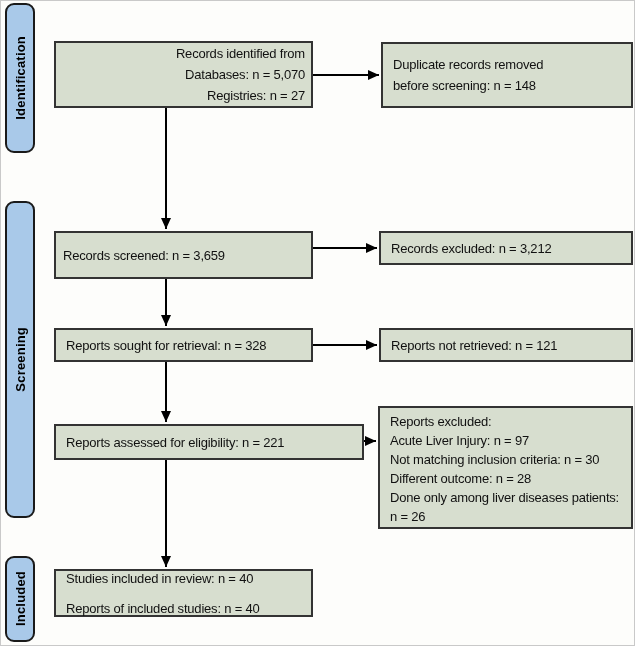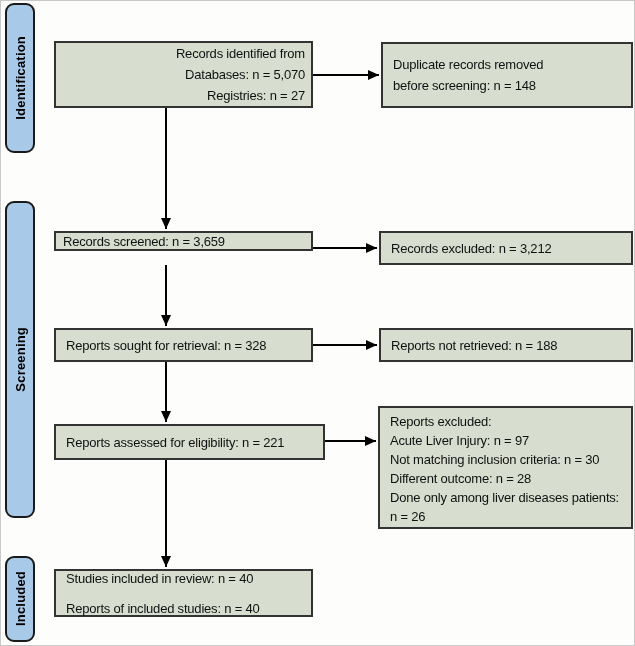--- a/index.html
+++ b/index.html
@@ -82,35 +82,35 @@
   <div class="box vcenter" style="left:53px;top:40px;width:259px;height:67px;text-align:right;">
     <div class="line">Records identified from</div>
     <div class="line">Databases: n = 5,070</div>
     <div class="line">Registries: n = 27</div>
   </div>
   <div class="box vcenter" style="left:380px;top:41px;width:252px;height:66px;">
     <div class="line">Duplicate records removed</div>
     <div class="line">before screening: n = 148</div>
   </div>
 
-  <div class="box vcenter" style="left:53px;top:230px;width:259px;height:20px;padding-left:7px;">
+  <div class="box vcenter" style="left:53px;top:230px;width:259px;height:48px;padding-left:7px;">
     <div class="line">Records screened: n = 3,659</div>
   </div>
   <div class="box vcenter" style="left:378px;top:230px;width:254px;height:34px;">
     <div class="line">Records excluded: n = 3,212</div>
   </div>
 
   <div class="box vcenter" style="left:53px;top:327px;width:259px;height:34px;">
     <div class="line">Reports sought for retrieval: n = 328</div>
   </div>
   <div class="box vcenter" style="left:378px;top:327px;width:254px;height:34px;">
-    <div class="line">Reports not retrieved: n = 188</div>
+    <div class="line">Reports not retrieved: n = 121</div>
   </div>
 
-  <div class="box vcenter" style="left:53px;top:423px;width:271px;height:36px;">
+  <div class="box vcenter" style="left:53px;top:423px;width:310px;height:36px;">
     <div class="line">Reports assessed for eligibility: n = 221</div>
   </div>
   <div class="box box-excl" style="left:377px;top:405px;width:255px;height:123px;">
     <div class="line">Reports excluded:</div>
     <div class="line">Acute Liver Injury: n = 97</div>
     <div class="line">Not matching inclusion criteria: n = 30</div>
     <div class="line">Different outcome: n = 28</div>
     <div class="line wrap">Done only among liver diseases patients: n = 26</div>
   </div>
 

